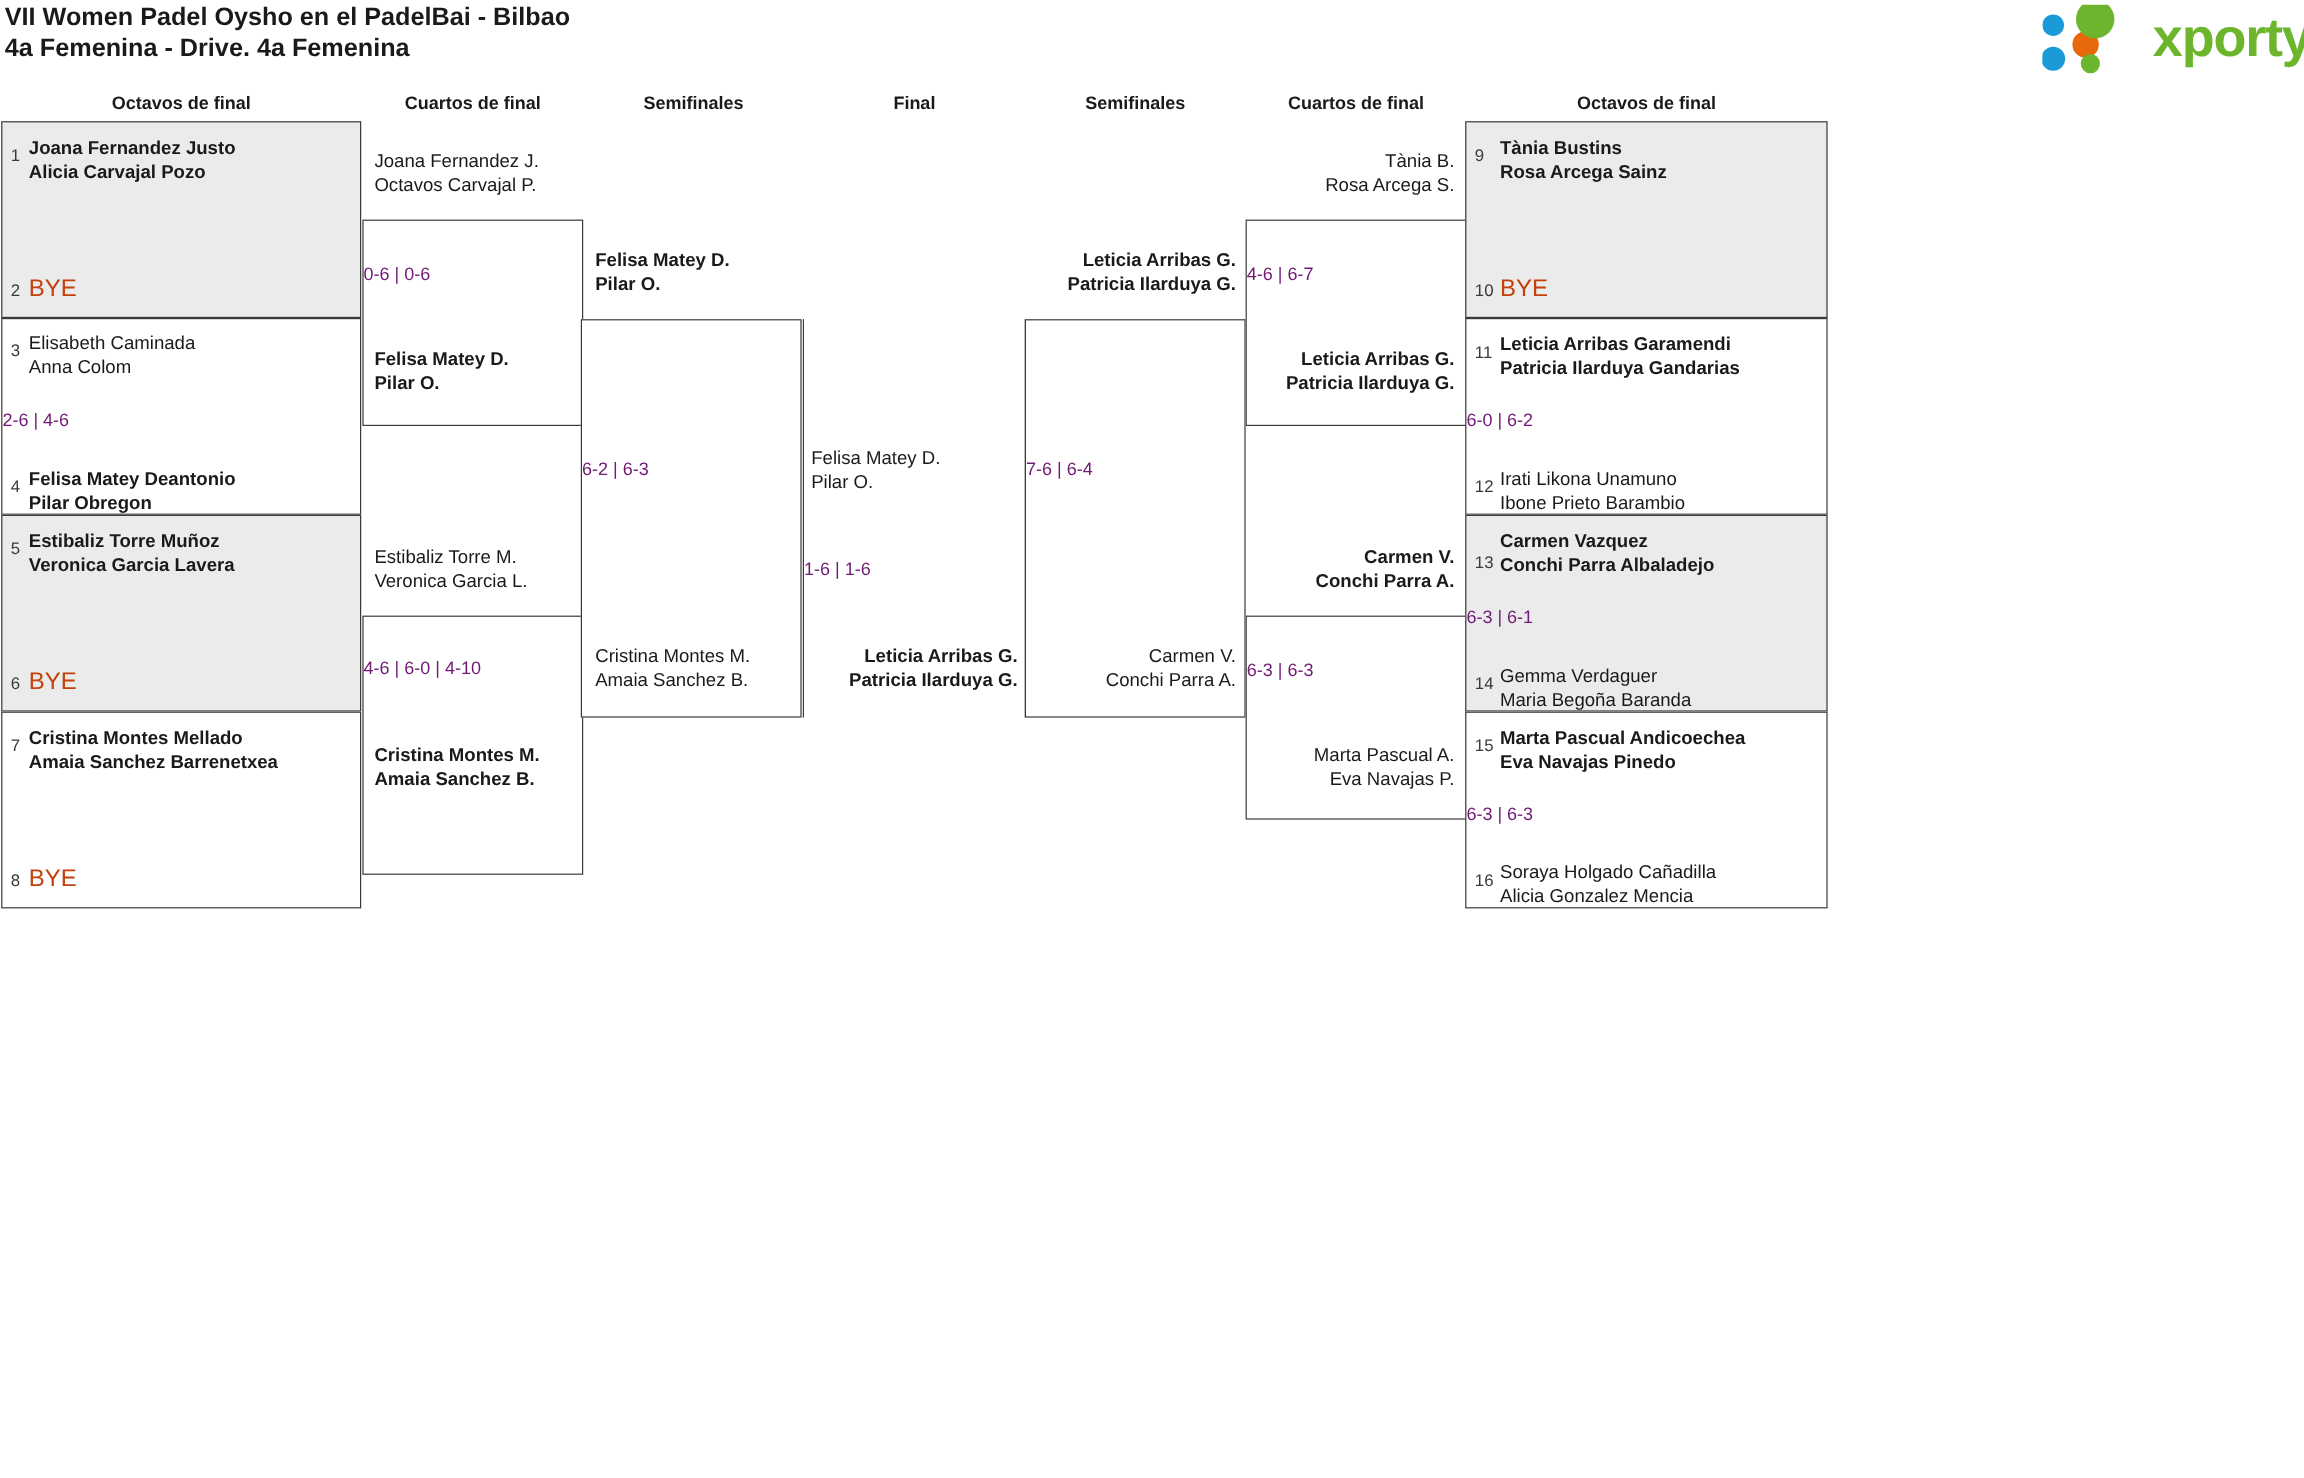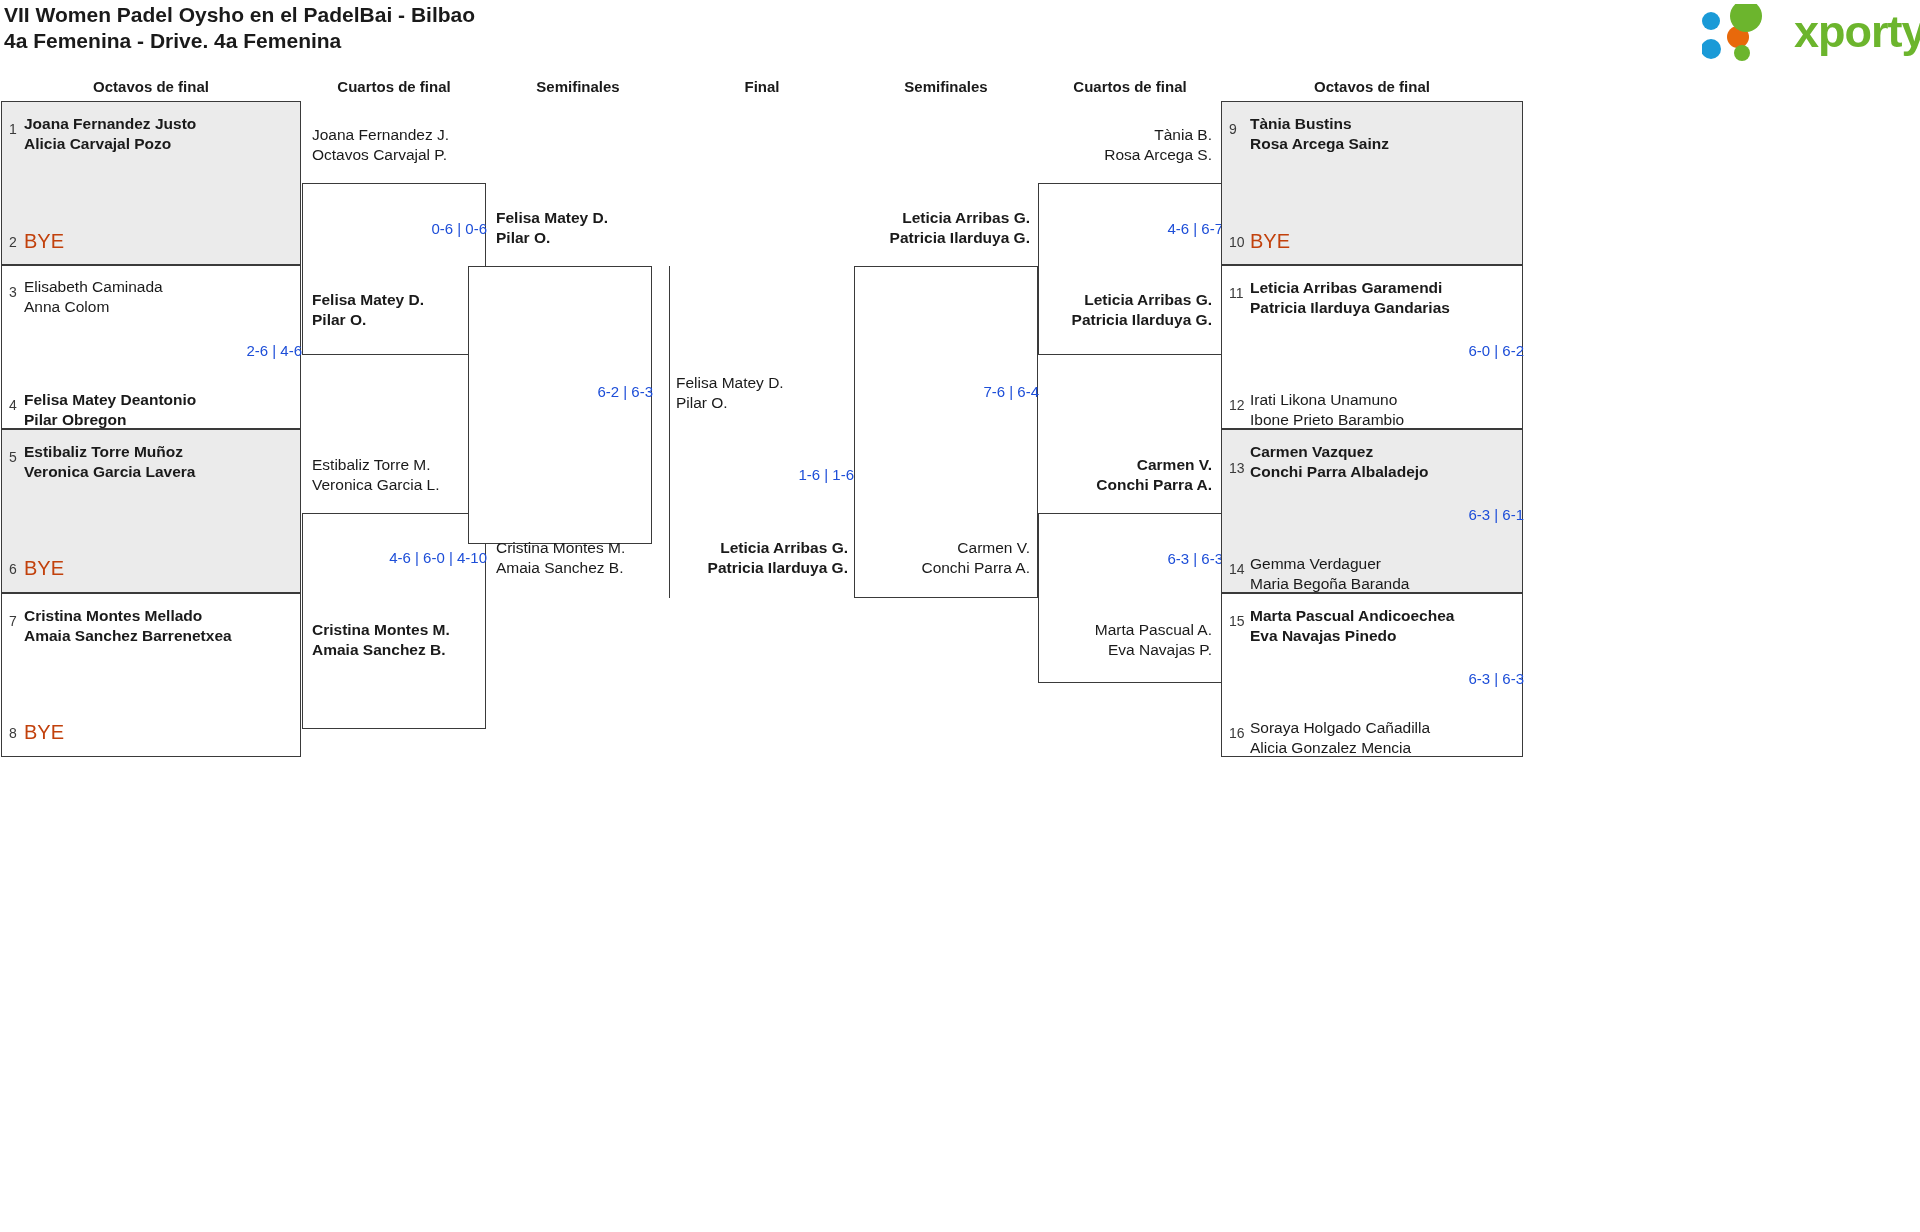--- a/index.html
+++ b/index.html
@@ -85,24 +85,24 @@
     line-height: 19.5px;
     color: #1a1a1a;
     white-space: nowrap;
   }
   .names.win { font-weight: bold; }
   .names.right { text-align: right; }
 
   .score {
     position: absolute;
     font-size: 15px;
-    color: #1d4ed8;
+    color: #701a75;
     line-height: 18px;
     white-space: nowrap;
-    text-align: right;
+    text-align: left;
   }
 
   .bye {
     position: absolute;
     font-size: 20px;
     line-height: 19px;
     color: #c2410c;
     white-space: nowrap;
   }
 </style>
@@ -195,21 +195,21 @@
 </div>
 <span class="names" style="left:312px; top:455px;">
   <span>Estibaliz Torre M.</span><br>
   <span>Veronica Garcia L.</span>
 </span>
 <span class="names win" style="left:312px; top:620px;">
   <span>Cristina Montes M.</span><br>
   <span>Amaia Sanchez B.</span>
 </span>
 
-<div class="cell" style="left:468px; top:266px; width:184px; height:278px;padding-left:18px;">
+<div class="cell" style="left:484px; top:266px; width:184px; height:332px;padding-left:18px;">
   <span class="score" style="left:0px; top:116px; width:184px;">6-2 | 6-3</span>
 </div>
 <span class="names win" style="left:496px; top:208px;">
   <span>Felisa Matey D.</span><br>
   <span>Pilar O.</span>
 </span>
 <span class="names" style="left:496px; top:538px;">
   <span>Cristina Montes M.</span><br>
   <span>Amaia Sanchez B.</span>
 </span>

